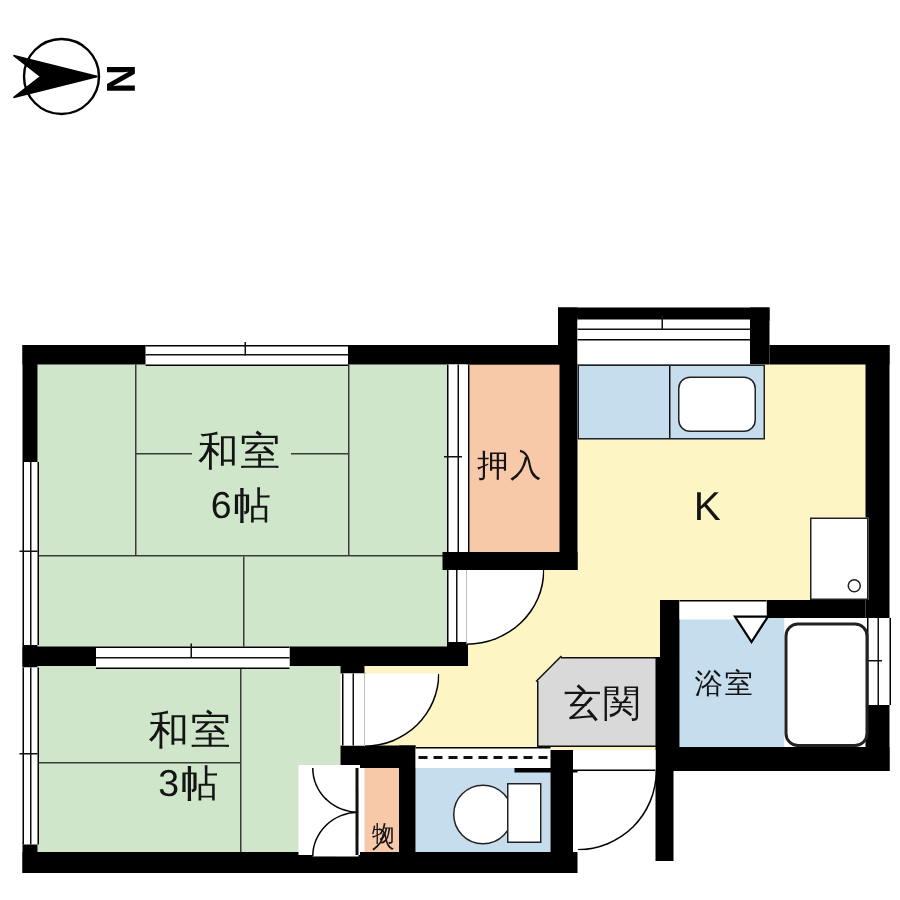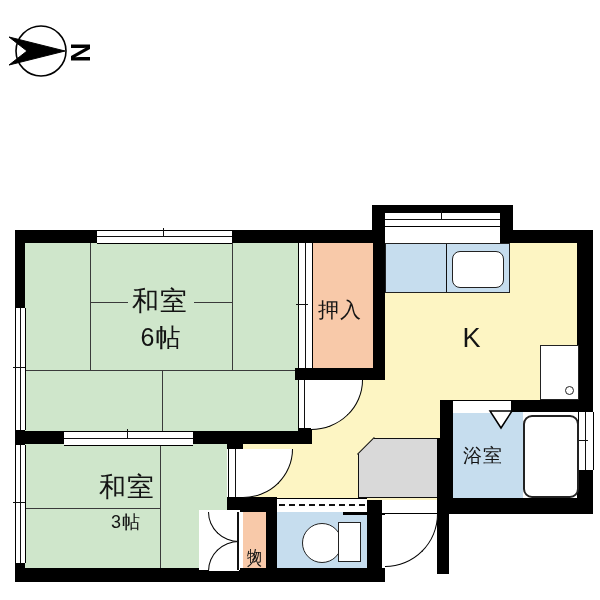--- a/index.html
+++ b/index.html
@@ -152,19 +152,20 @@
   <div class="fixture" style="left:540px;top:345px;width:37px;height:53px;">
     <div class="abs" style="left:24px;top:40px;width:7px;height:7px;border:1.2px solid #222;border-radius:50%;background:#fff;"></div>
   </div>
   <div class="fixture" style="left:523px;top:415px;width:52px;height:79px;border-radius:9px;border-width:2px;"></div>
   <div class="fixture" style="left:302px;top:523px;width:38px;height:38px;border-radius:50%;"></div>
   <div class="fixture" style="left:338px;top:522px;width:21px;height:38px;"></div>
 
   <div class="label" style="left:160px;top:301px;font-size:27px;">和室</div>
   <div class="label" style="left:161px;top:337px;font-size:25px;">6帖</div>
   <div class="label" style="left:127px;top:487px;font-size:27px;">和室</div>
-  <div class="label" style="left:126px;top:522px;font-size:18px;">3帖</div>
+  <div class="label" style="left:126px;top:522px;font-size:25px;">3帖</div>
   <div class="label" style="left:340px;top:310px;font-size:21px;">押入</div>
   <div class="label" style="left:472px;top:338px;font-size:27px;">K</div>
+  <div class="label" style="left:402px;top:469px;font-size:25px;">玄関</div>
   <div class="label" style="left:483px;top:456px;font-size:19px;">浴室</div>
   <div class="label" style="left:254px;top:539px;font-size:15px;writing-mode:vertical-rl;letter-spacing:2px;">物入</div>
 
 </div>
 
 </body></html>

